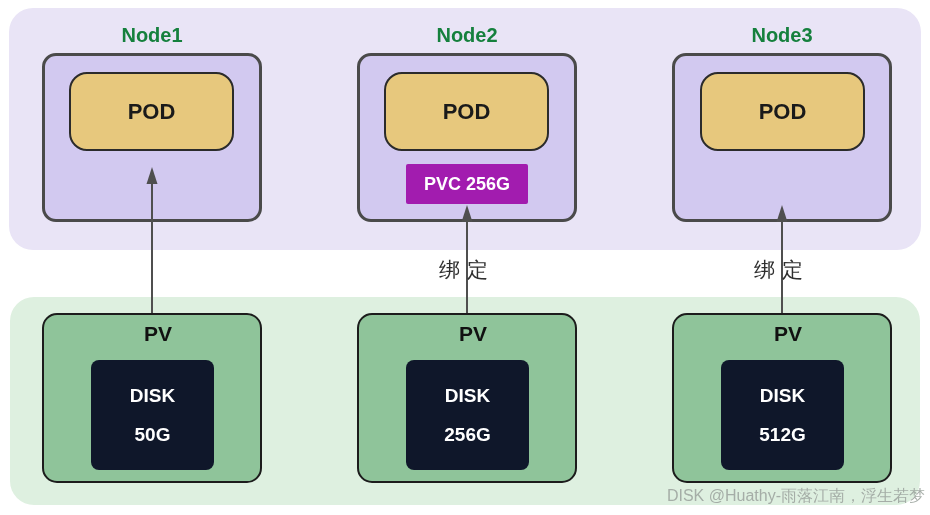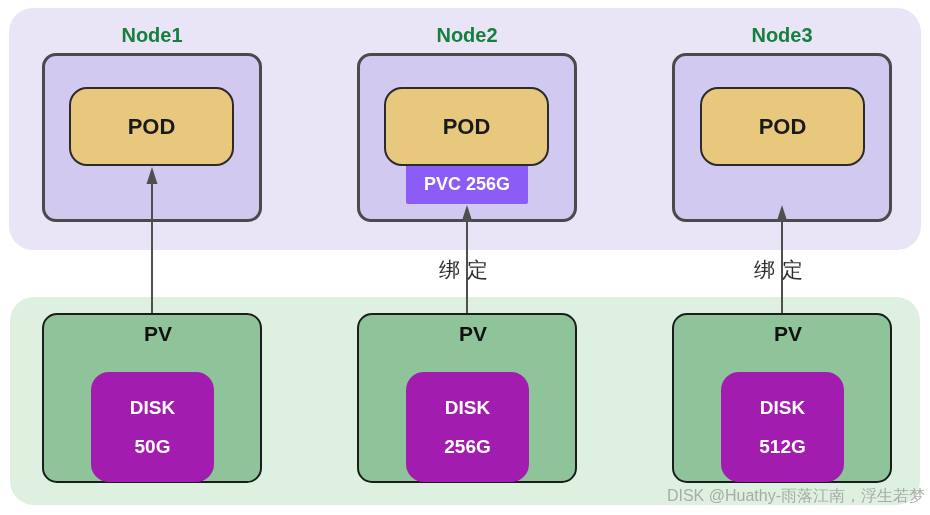--- a/index.html
+++ b/index.html
@@ -9,25 +9,25 @@
   
   .panel{position:absolute;border-radius:24px;}
   .panel-nodes{left:9px;top:8px;width:912px;height:242px;background:#e9e4f6;}
   .panel-pv{left:10px;top:297px;width:910px;height:208px;background:#def0e0;}
 
   
   .node-title{position:absolute;top:24px;width:220px;text-align:center;
     font-size:20px;font-weight:bold;color:#15803d;}
   .node-box{position:absolute;top:53px;width:220px;height:169px;background:#d2c9f0;
     border:3px solid #4a4a4a;border-radius:14px;box-sizing:border-box;}
-  .pod-box{position:absolute;top:87px;width:165px;height:79px;background:#e7c87d;
+  .pod-box{position:absolute;top:72px;width:165px;height:79px;background:#e7c87d;
     border:2.5px solid #2b2b2b;border-radius:18px;box-sizing:border-box;
     display:flex;align-items:center;justify-content:center;
     font-size:22px;font-weight:bold;color:#1a1a1a;z-index:4;}
-  .pvc-box{position:absolute;top:164px;width:122px;height:40px;background:#8b5cf6;
+  .pvc-box{position:absolute;top:164px;width:122px;height:40px;background:#a21caf;
     border-radius:2px;display:flex;align-items:center;justify-content:center;
     font-size:18px;font-weight:bold;color:#ffffff;z-index:3;}
 
   
   .c1.node-title,.c1.node-box,.c1.rel-label,.c1.pv-box{left:42px;}
   .c2.node-title,.c2.node-box,.c2.rel-label,.c2.pv-box{left:357px;}
   .c3.node-title,.c3.node-box,.c3.rel-label,.c3.pv-box{left:672px;}
   .c1.pod-box{left:69px;} .c2.pod-box{left:384px;} .c3.pod-box{left:700px;}
   .c2.pvc-box{left:406px;} .c3.pvc-box{left:721px;}
 
@@ -38,24 +38,24 @@
   .arrow.c3{left:772px;top:204px;height:109px;}
 
   
   .rel-label{position:absolute;top:256px;width:220px;text-align:center;
     font-size:21px;color:#2f2f2f;letter-spacing:7px;z-index:5;}
 
   
   .pv-box{position:absolute;top:313px;width:220px;height:170px;background:#8fc49a;
     border:2.5px solid #1c1c1c;border-radius:15px;box-sizing:border-box;padding-left:12px;}
   .pv-title{margin-top:7px;text-align:center;font-size:21px;font-weight:bold;color:#111111;}
-  .disk-box{position:absolute;top:45px;left:47px;width:123px;height:110px;background:#a21caf;
-    border-radius:18px;display:flex;flex-direction:column;align-items:center;
+  .disk-box{position:absolute;top:45px;left:47px;width:123px;height:110px;background:#0f172a;
+    border-radius:8px;display:flex;flex-direction:column;align-items:center;
     justify-content:center;gap:17px;
-    font-size:19px;font-weight:bold;color:#ffffff;margin-top:12px;}
+    font-size:19px;font-weight:bold;color:#ffffff;}
 
   .watermark{position:absolute;top:486px;right:5px;font-size:16px;color:#a2aaa4;
     opacity:.95;z-index:6;white-space:nowrap;}
 </style>
 </head>
 <body>
 
 <div class="canvas">
 
   <div class="panel panel-nodes"></div>

